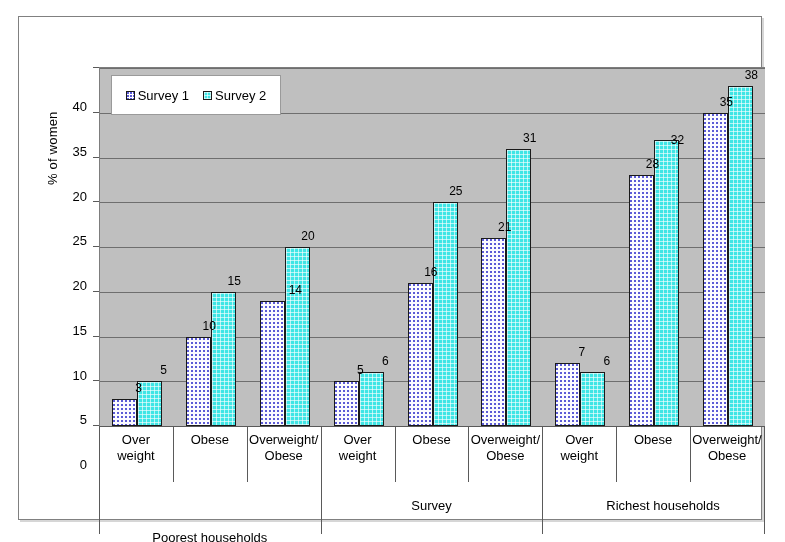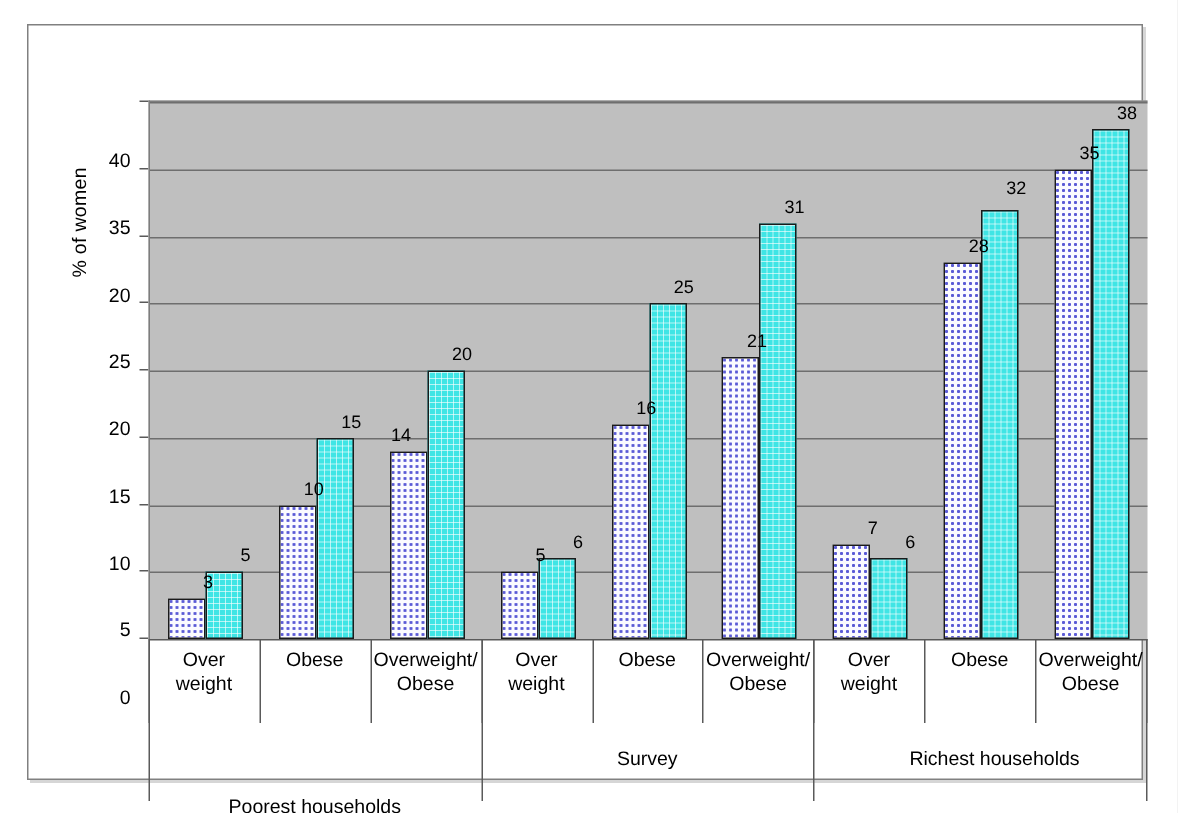--- a/index.html
+++ b/index.html
@@ -269,36 +269,46 @@
           <div class="bar s1" style="left: 603.056px; width: 25px; height: 313.25px;"></div>
           <div class="bar s2" style="left: 628.056px; width: 25px; height: 340.1px;"></div>
         </div>
     </div>
 
     <div id="bar-labels">
         <div class="bar-label" style="left: 85.9444px; width: 37px; top: 365.15px;">3</div>
         <div class="bar-label" style="left: 110.944px; width: 37px; top: 347.25px;">5</div>
         <div class="bar-label" style="left: 159.833px; width: 37px; top: 302.5px;">10</div>
         <div class="bar-label" style="left: 184.833px; width: 37px; top: 257.75px;">15</div>
-        <div class="bar-label" style="left: 218px; width: 37px; top: 266.7px;">14</div>
+        <div class="bar-label" style="left: 246px; width: 37px; top: 266.7px;">14</div>
         <div class="bar-label" style="left: 258.722px; width: 37px; top: 213px;">20</div>
         <div class="bar-label" style="left: 307.611px; width: 37px; top: 347.25px;">5</div>
         <div class="bar-label" style="left: 332.611px; width: 37px; top: 338.3px;">6</div>
         <div class="bar-label" style="left: 381.5px; width: 37px; top: 248.8px;">16</div>
         <div class="bar-label" style="left: 406.5px; width: 37px; top: 168.25px;">25</div>
         <div class="bar-label" style="left: 455.389px; width: 37px; top: 204.05px;">21</div>
         <div class="bar-label" style="left: 480.389px; width: 37px; top: 114.55px;">31</div>
         <div class="bar-label" style="left: 529.278px; width: 37px; top: 329.35px;">7</div>
         <div class="bar-label" style="left: 554.278px; width: 37px; top: 338.3px;">6</div>
         <div class="bar-label" style="left: 603.167px; width: 37px; top: 141.4px;">28</div>
-        <div class="bar-label" style="left: 628.167px; width: 37px; top: 102px;">32</div>
+        <div class="bar-label" style="left: 628.167px; width: 37px; top: 117px;">32</div>
         <div class="bar-label" style="left: 677.056px; width: 37px; top: 78.75px;">35</div>
         <div class="bar-label" style="left: 702.056px; width: 37px; top: 51.9px;">38</div>
       </div>
 
+    <div class="legend">
+      <div class="legend-entry">
+        <span class="legend-swatch s1"></span>
+        <span class="legend-text">Survey 1</span>
+      </div>
+      <div class="legend-entry">
+        <span class="legend-swatch s2"></span>
+        <span class="legend-text">Survey 2</span>
+      </div>
+    </div>
 
     <div class="cat-band" id="cat-band">
         <div class="cat-label" style="left: 0px; width: 73.8889px;">Over<br>weight</div>
         <div class="cat-label" style="left: 73.8889px; width: 73.8889px;">Obese</div>
         <div class="cat-sep" style="left: 73.8889px;"></div>
         <div class="cat-label" style="left: 147.778px; width: 73.8889px;">Overweight/<br>Obese</div>
         <div class="cat-sep" style="left: 147.778px;"></div>
         <div class="cat-label" style="left: 221.667px; width: 73.8889px;">Over<br>weight</div>
         <div class="cat-sep" style="left: 221.667px;"></div>
         <div class="cat-label" style="left: 295.556px; width: 73.8889px;">Obese</div>

